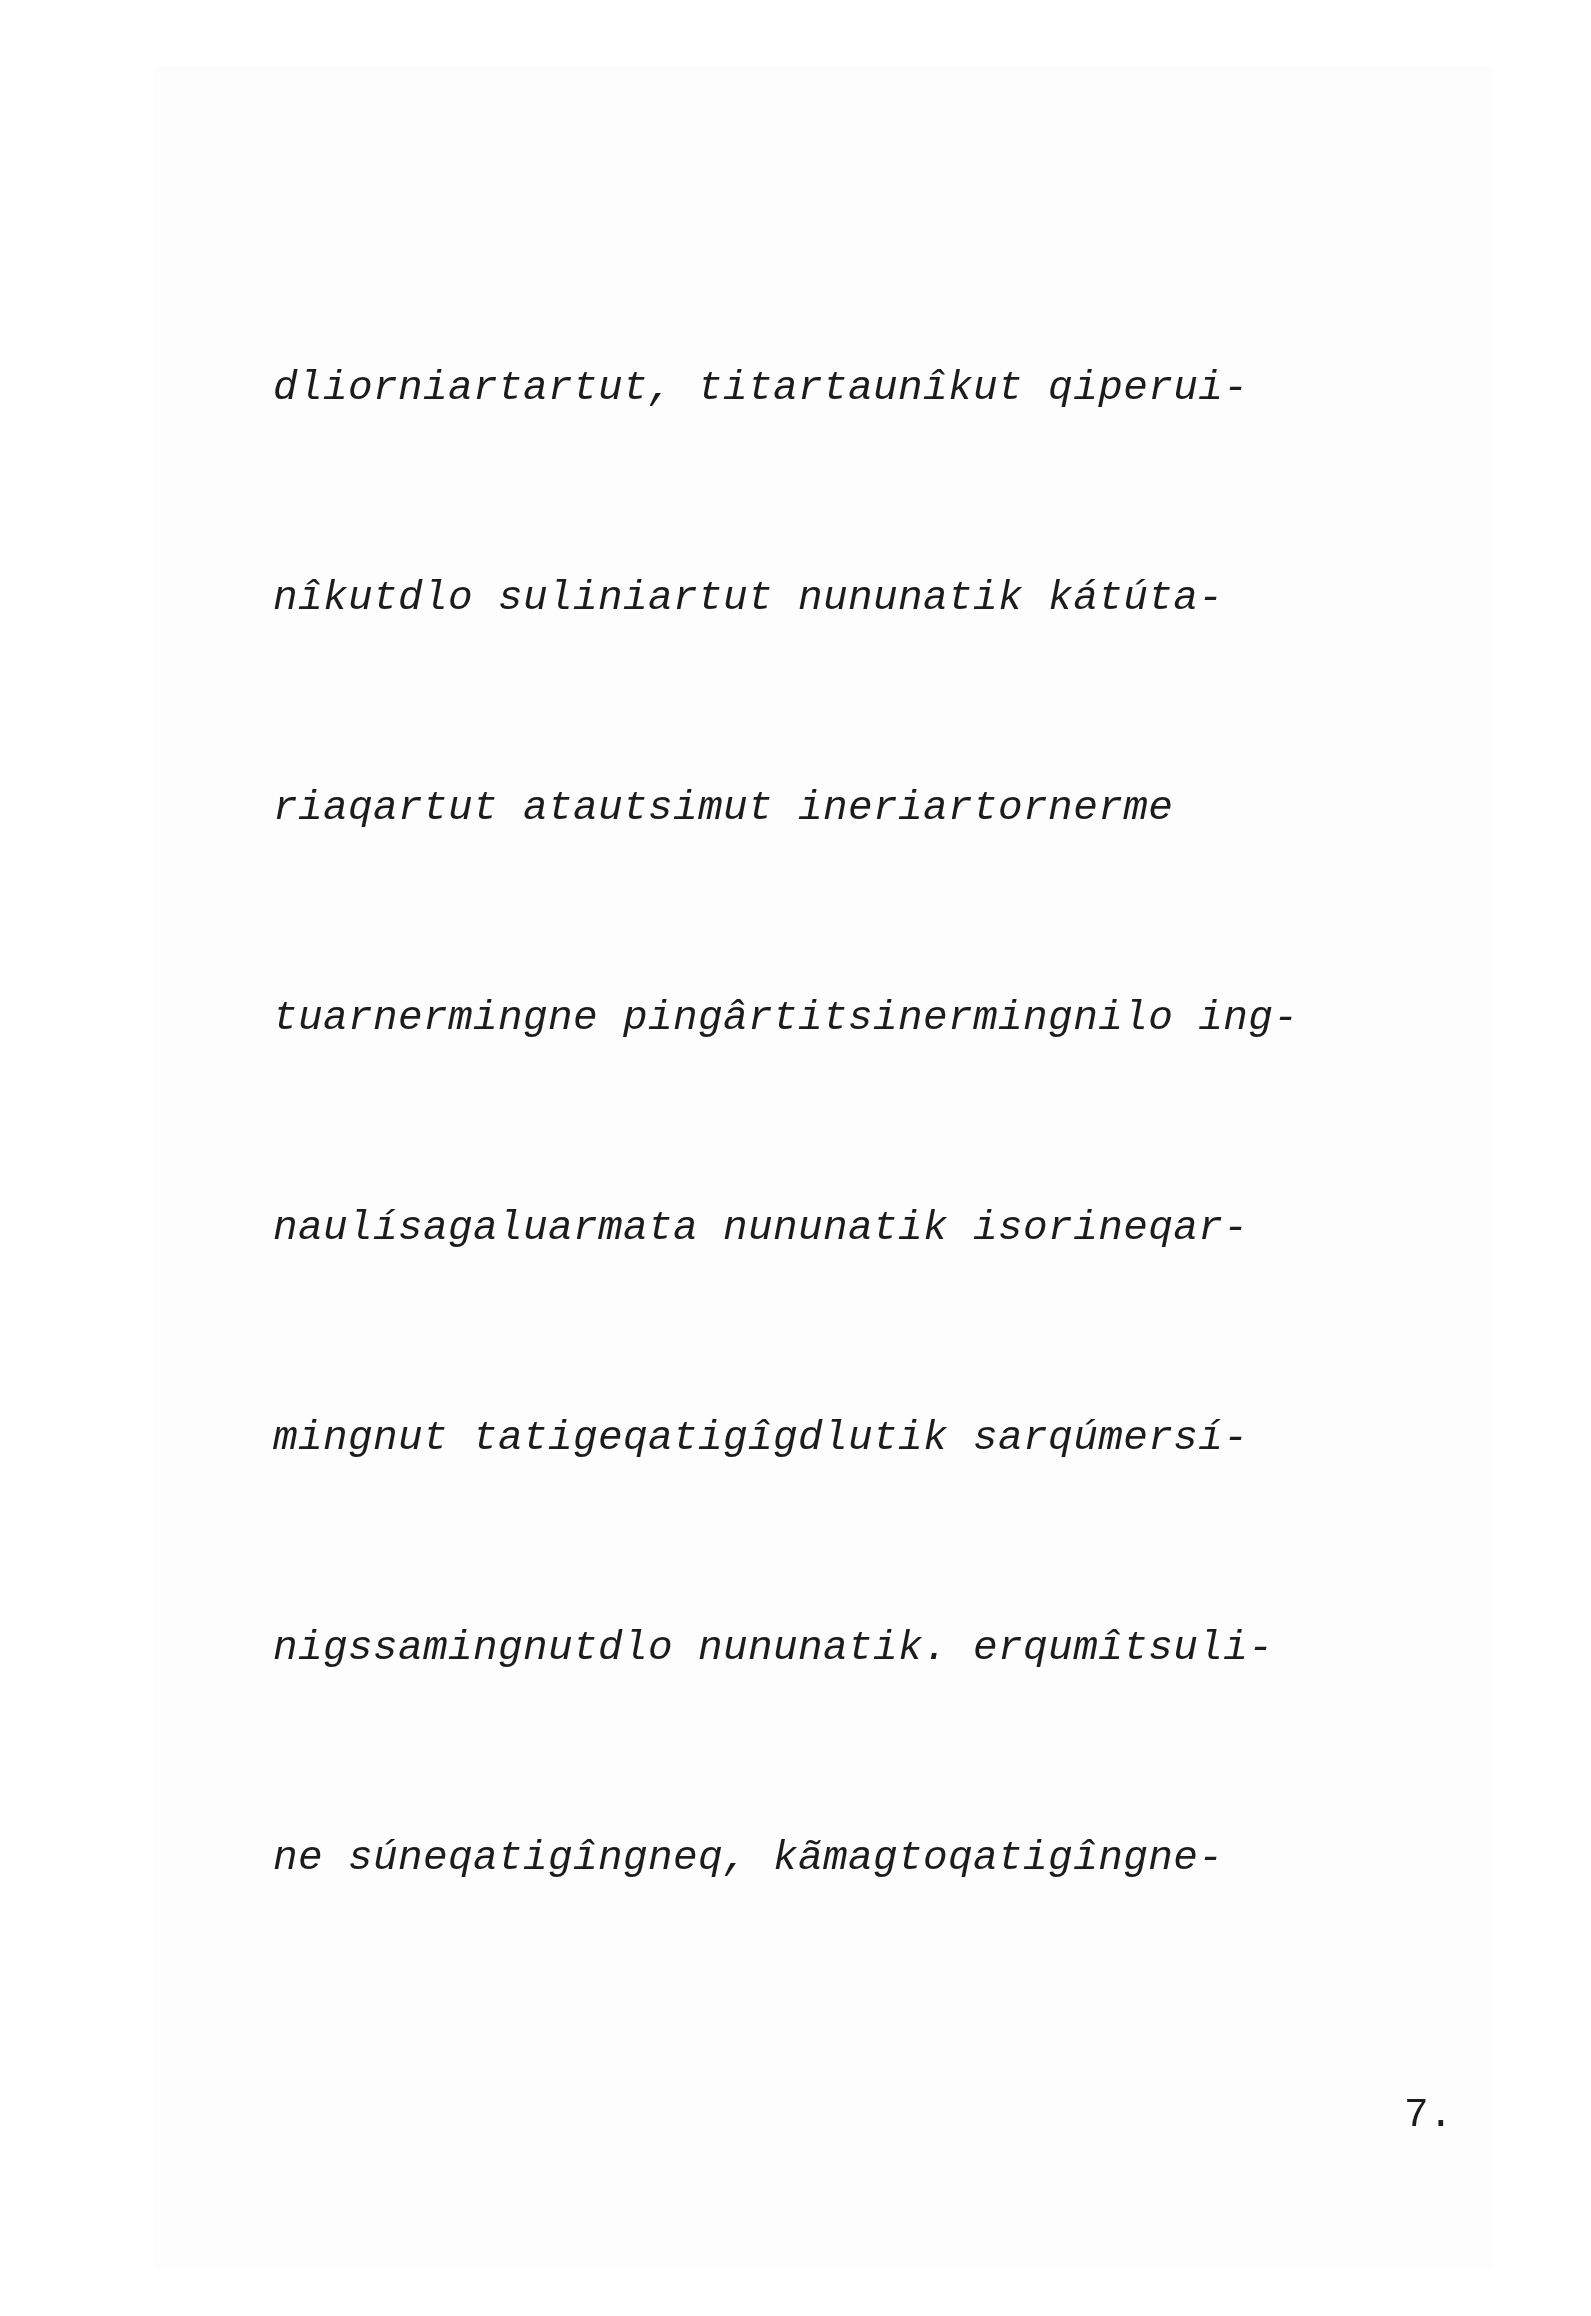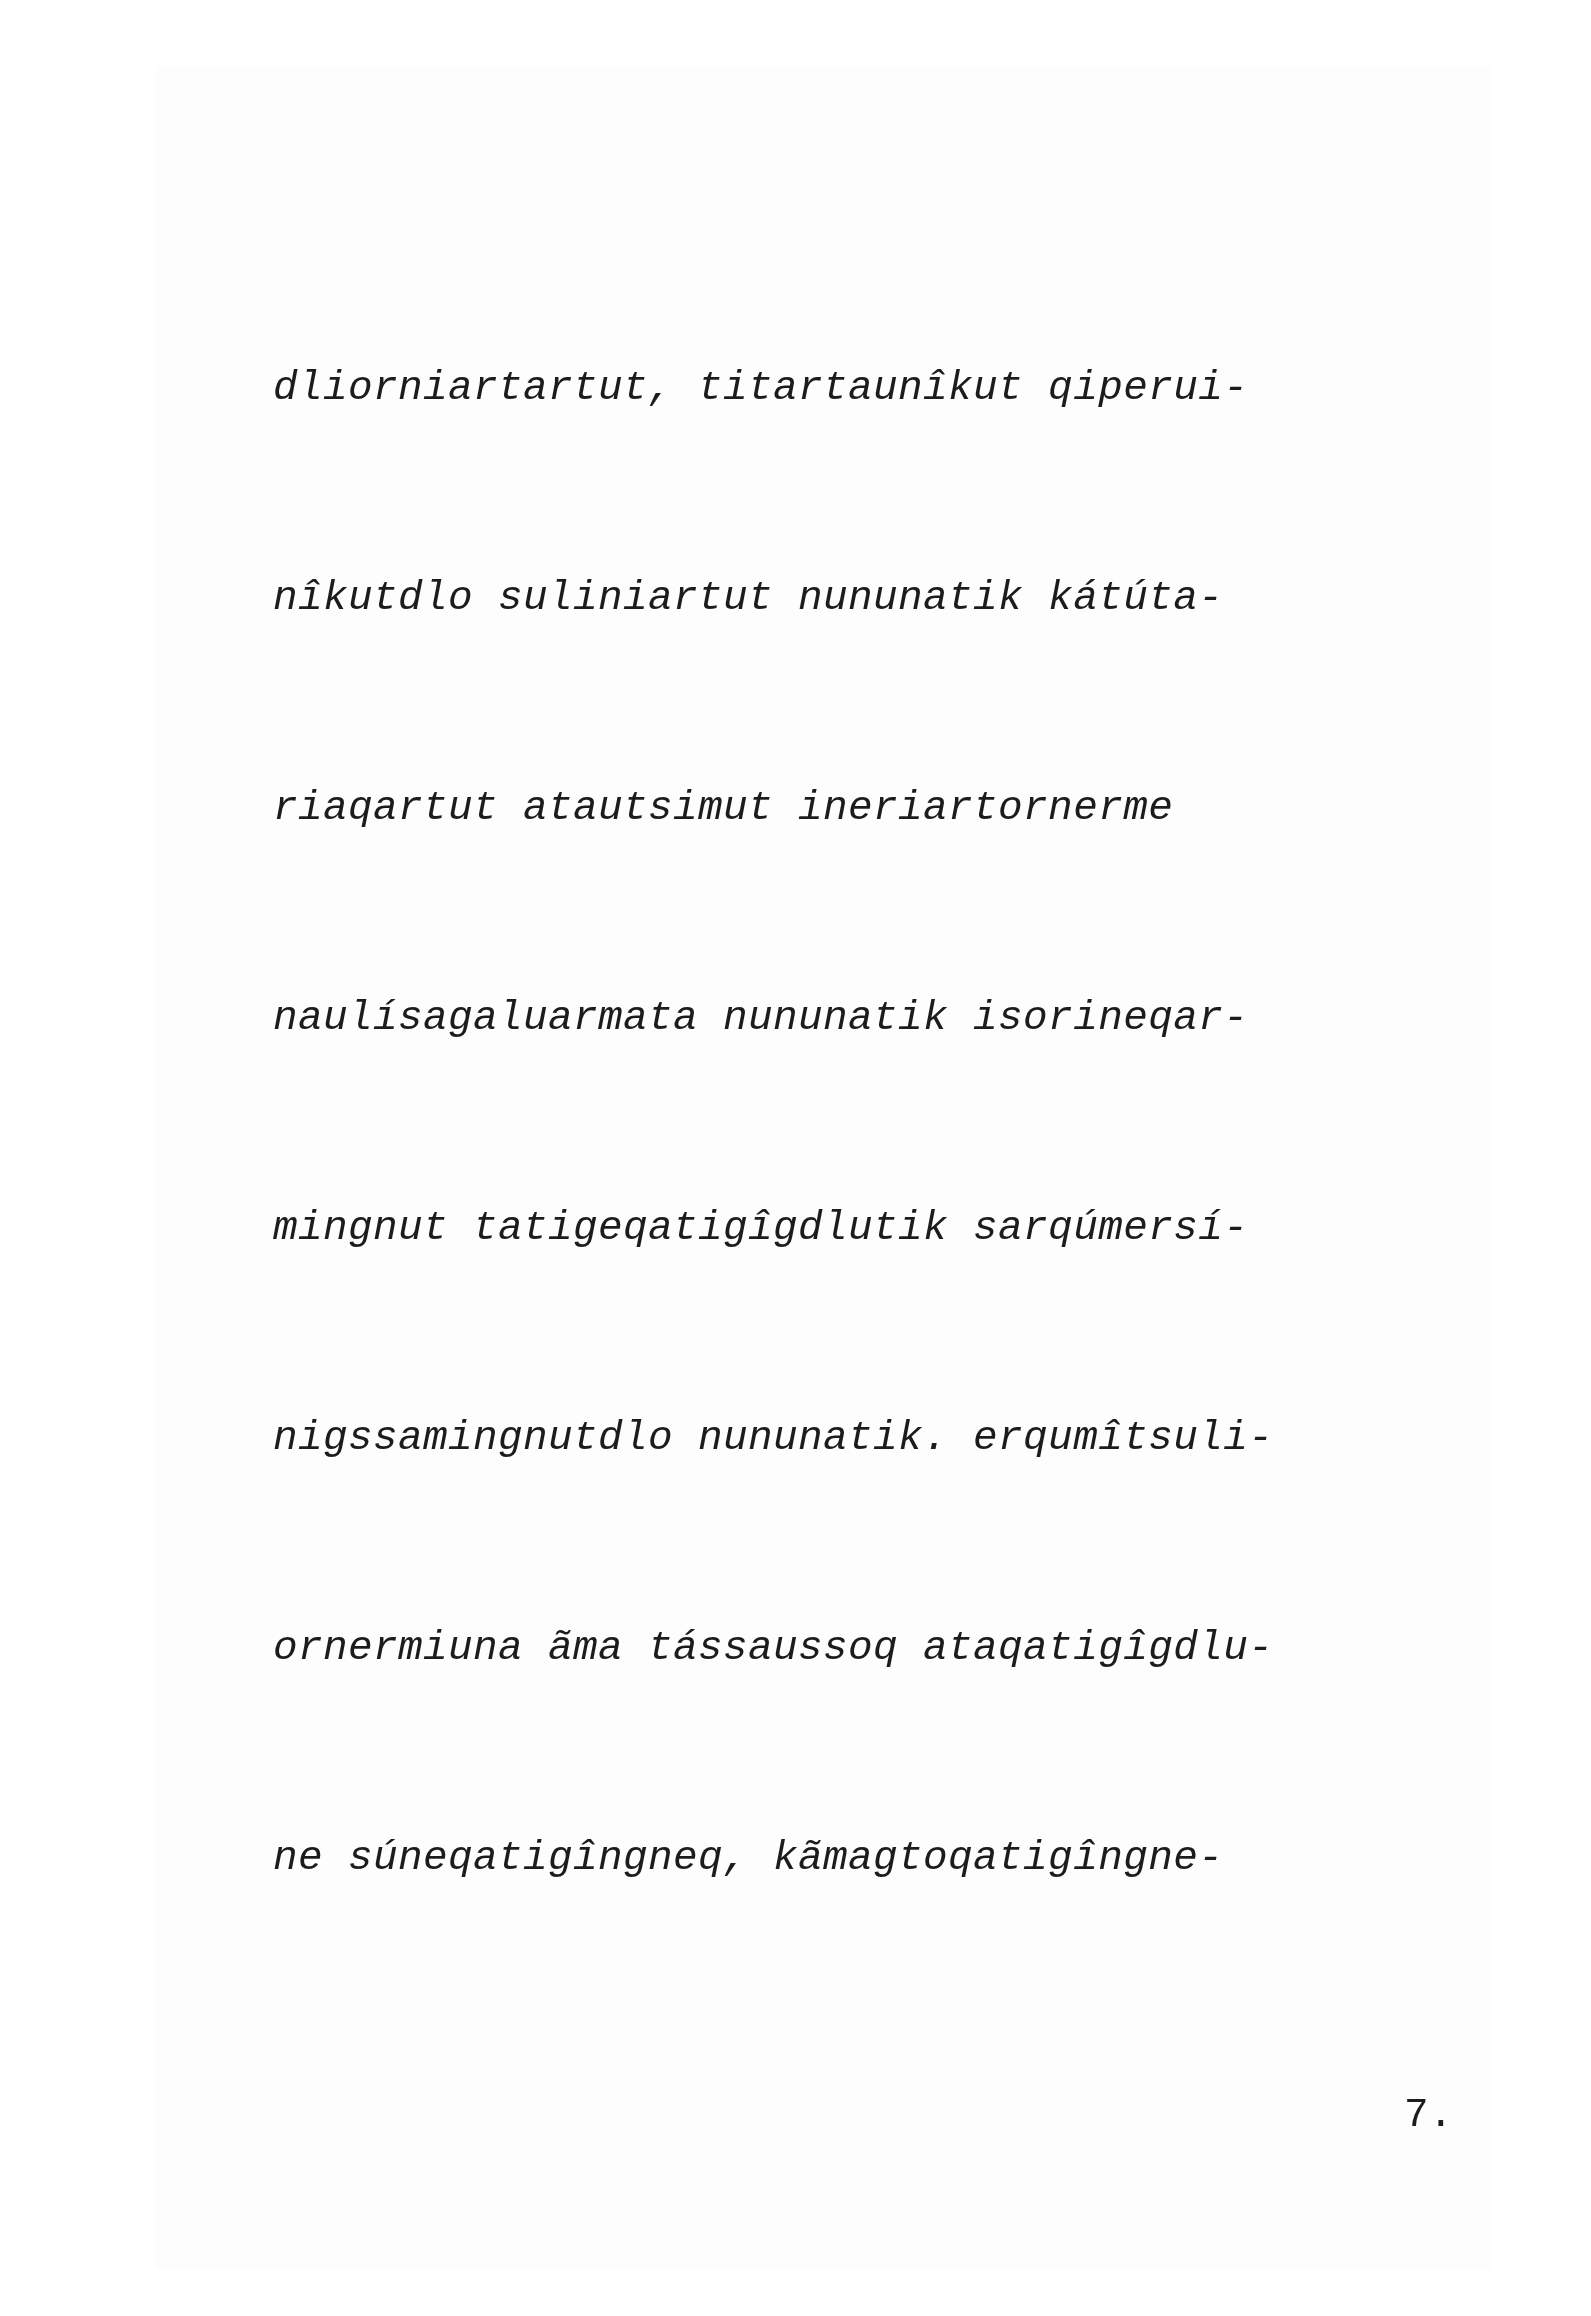--- a/index.html
+++ b/index.html
@@ -49,24 +49,24 @@
 </style>
 </head>
 <body>
 
 <div class="scan-page"></div>
 
 <div class="text-block">
   <span class="line">dliorniartartut, titartaunîkut qiperui-</span>
   <span class="line">nîkutdlo suliniartut nununatik kátúta-</span>
   <span class="line">riaqartut atautsimut ineriartornerme</span>
+  <span class="line">tuarnermingne pingârtitsinermingnilo ing-</span>
   <span class="line">naulísagaluarmata nununatik isorineqar-</span>
   <span class="line">mingnut tatigeqatigîgdlutik sarqúmersí-</span>
   <span class="line">nigssamingnutdlo nununatik. erqumîtsuli-</span>
-  <span class="line">ornermiuna ãma tássaussoq ataqatigîgdlu-</span>
   <span class="line">ne súneqatigîngneq, kãmagtoqatigîngne-</span>
   
   
   
   
   
   
   
   
   

